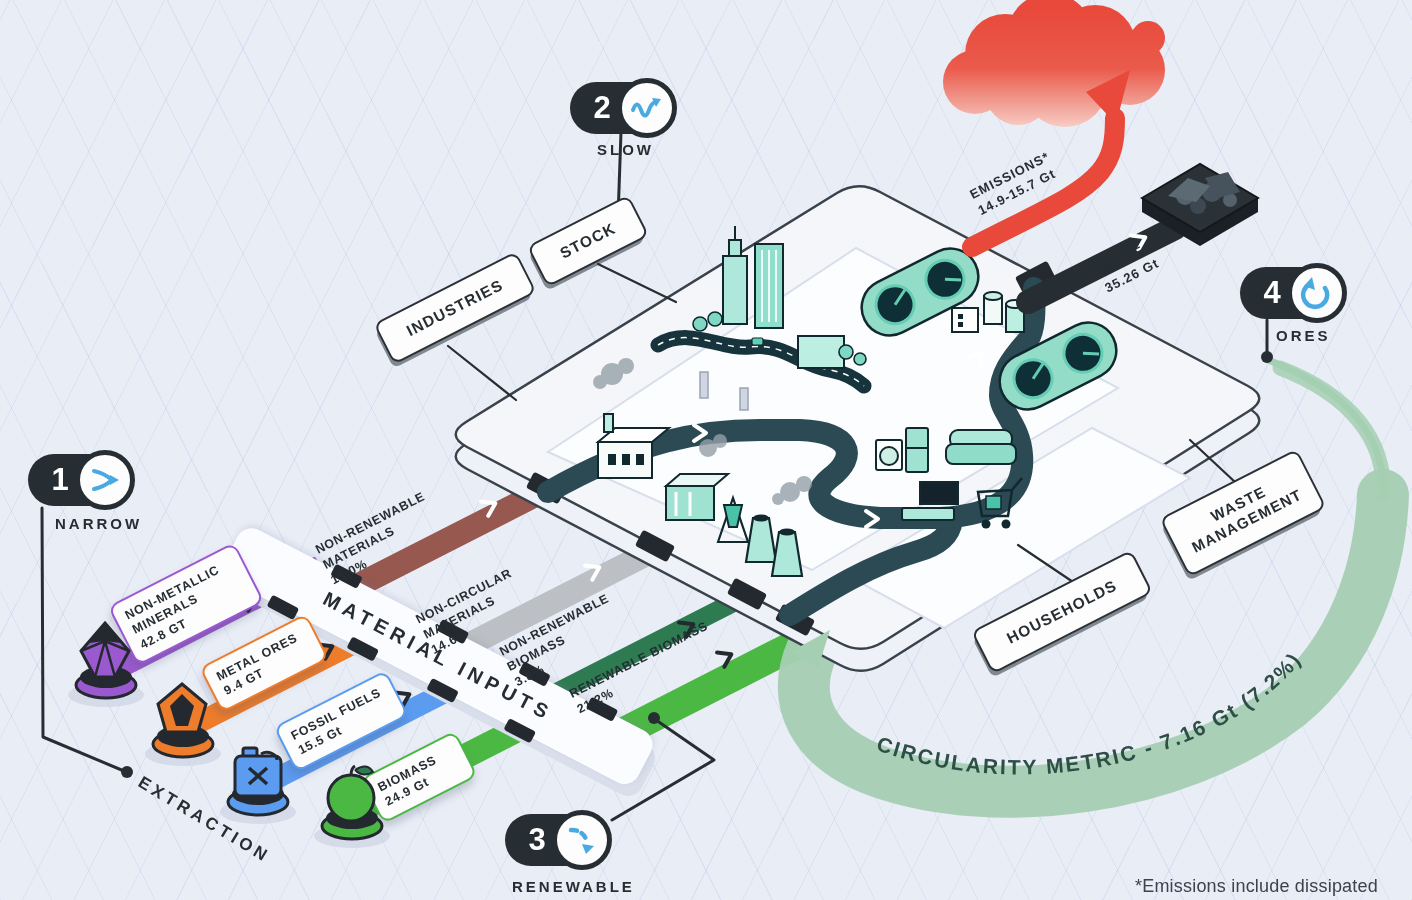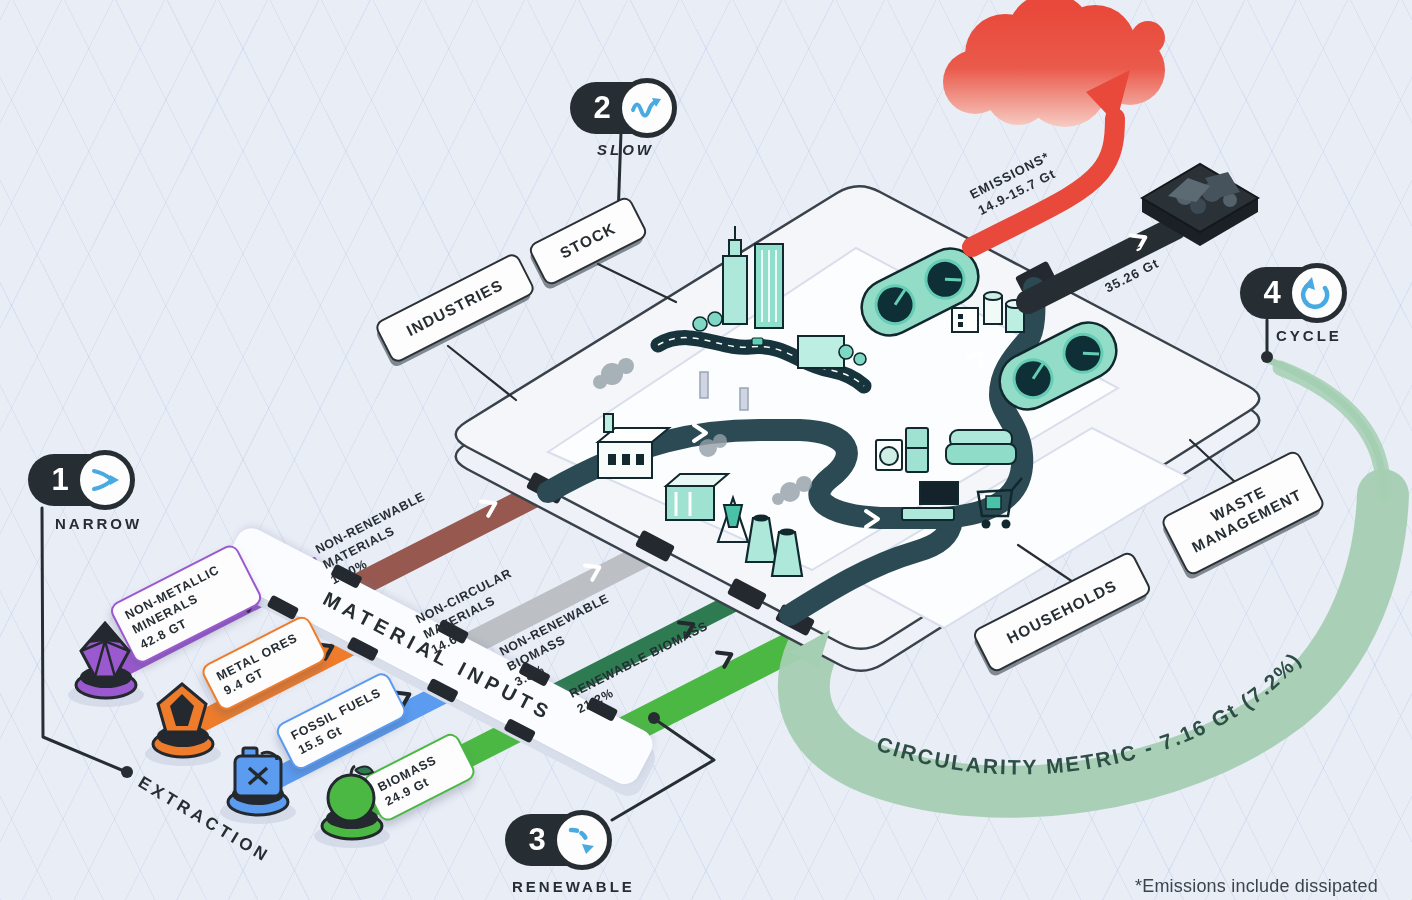--- a/index.html
+++ b/index.html
@@ -300,21 +300,21 @@
     <div class="badge" style="left:570px;top:78px;">
       <div class="badge-pill"></div>
       <div class="badge-num">2</div>
       <div class="badge-circle">
         <svg width="34" height="34" viewBox="0 0 34 34">
           <path d="M3,19 q4,-11 8,0 q4,11 8,0 q2,-6 6,-8" fill="none" stroke="#49aae2" stroke-width="4" stroke-linecap="round"></path>
           <polygon points="22,7 31,8 26,16" fill="#49aae2"></polygon>
         </svg>
       </div>
     </div>
-    <div class="badge-label" style="left:597px;top:141px;font-style:italic;">SLOW</div>
+    <div class="badge-label" style="left:597px;top:141px;">SLOW</div>
 
     <div class="badge" style="left:505px;top:810px;">
       <div class="badge-pill"></div>
       <div class="badge-num">3</div>
       <div class="badge-circle">
         <svg width="34" height="34" viewBox="0 0 34 34">
           <path d="M6,7 A15,15 0 0 1 22,19" fill="none" stroke="#49aae2" stroke-width="4.5" stroke-linecap="round" stroke-dasharray="6,5"></path>
           <polygon points="17,21 29,23 21,31" fill="#49aae2"></polygon>
         </svg>
       </div>
@@ -324,21 +324,21 @@
     <div class="badge" style="left:1240px;top:263px;">
       <div class="badge-pill"></div>
       <div class="badge-num">4</div>
       <div class="badge-circle">
         <svg width="34" height="34" viewBox="0 0 34 34">
           <path d="M10,8 A12,12 0 1 0 25,12" fill="none" stroke="#49aae2" stroke-width="4.5" stroke-linecap="round"></path>
           <polygon points="12,1 4,10 15,14" fill="#49aae2"></polygon>
         </svg>
       </div>
     </div>
-    <div class="badge-label" style="left:1276px;top:327px;">CYCLE</div>
+    <div class="badge-label" style="left:1276px;top:327px;">ORES</div>
 
     <div class="extraction" style="left:204px;top:820px;transform:translate(-50%,-50%) rotate(31deg);">EXTRACTION</div>
 
     <div class="mi-side" style="left:208px;top:641px;width:466px;height:56px;transform:rotate(27.5deg);"></div>
     <div class="mi-bar" style="left:205px;top:627px;width:466px;height:58px;transform:rotate(27.5deg);">
       <div class="notch" style="left:100px;top:-6px;"></div>
       <div class="notch" style="left:220px;top:-6px;"></div>
       <div class="notch" style="left:312px;top:-6px;"></div>
       <div class="notch" style="left:388px;top:-6px;"></div>
       <div class="notch" style="left:58px;bottom:-6px;"></div>

